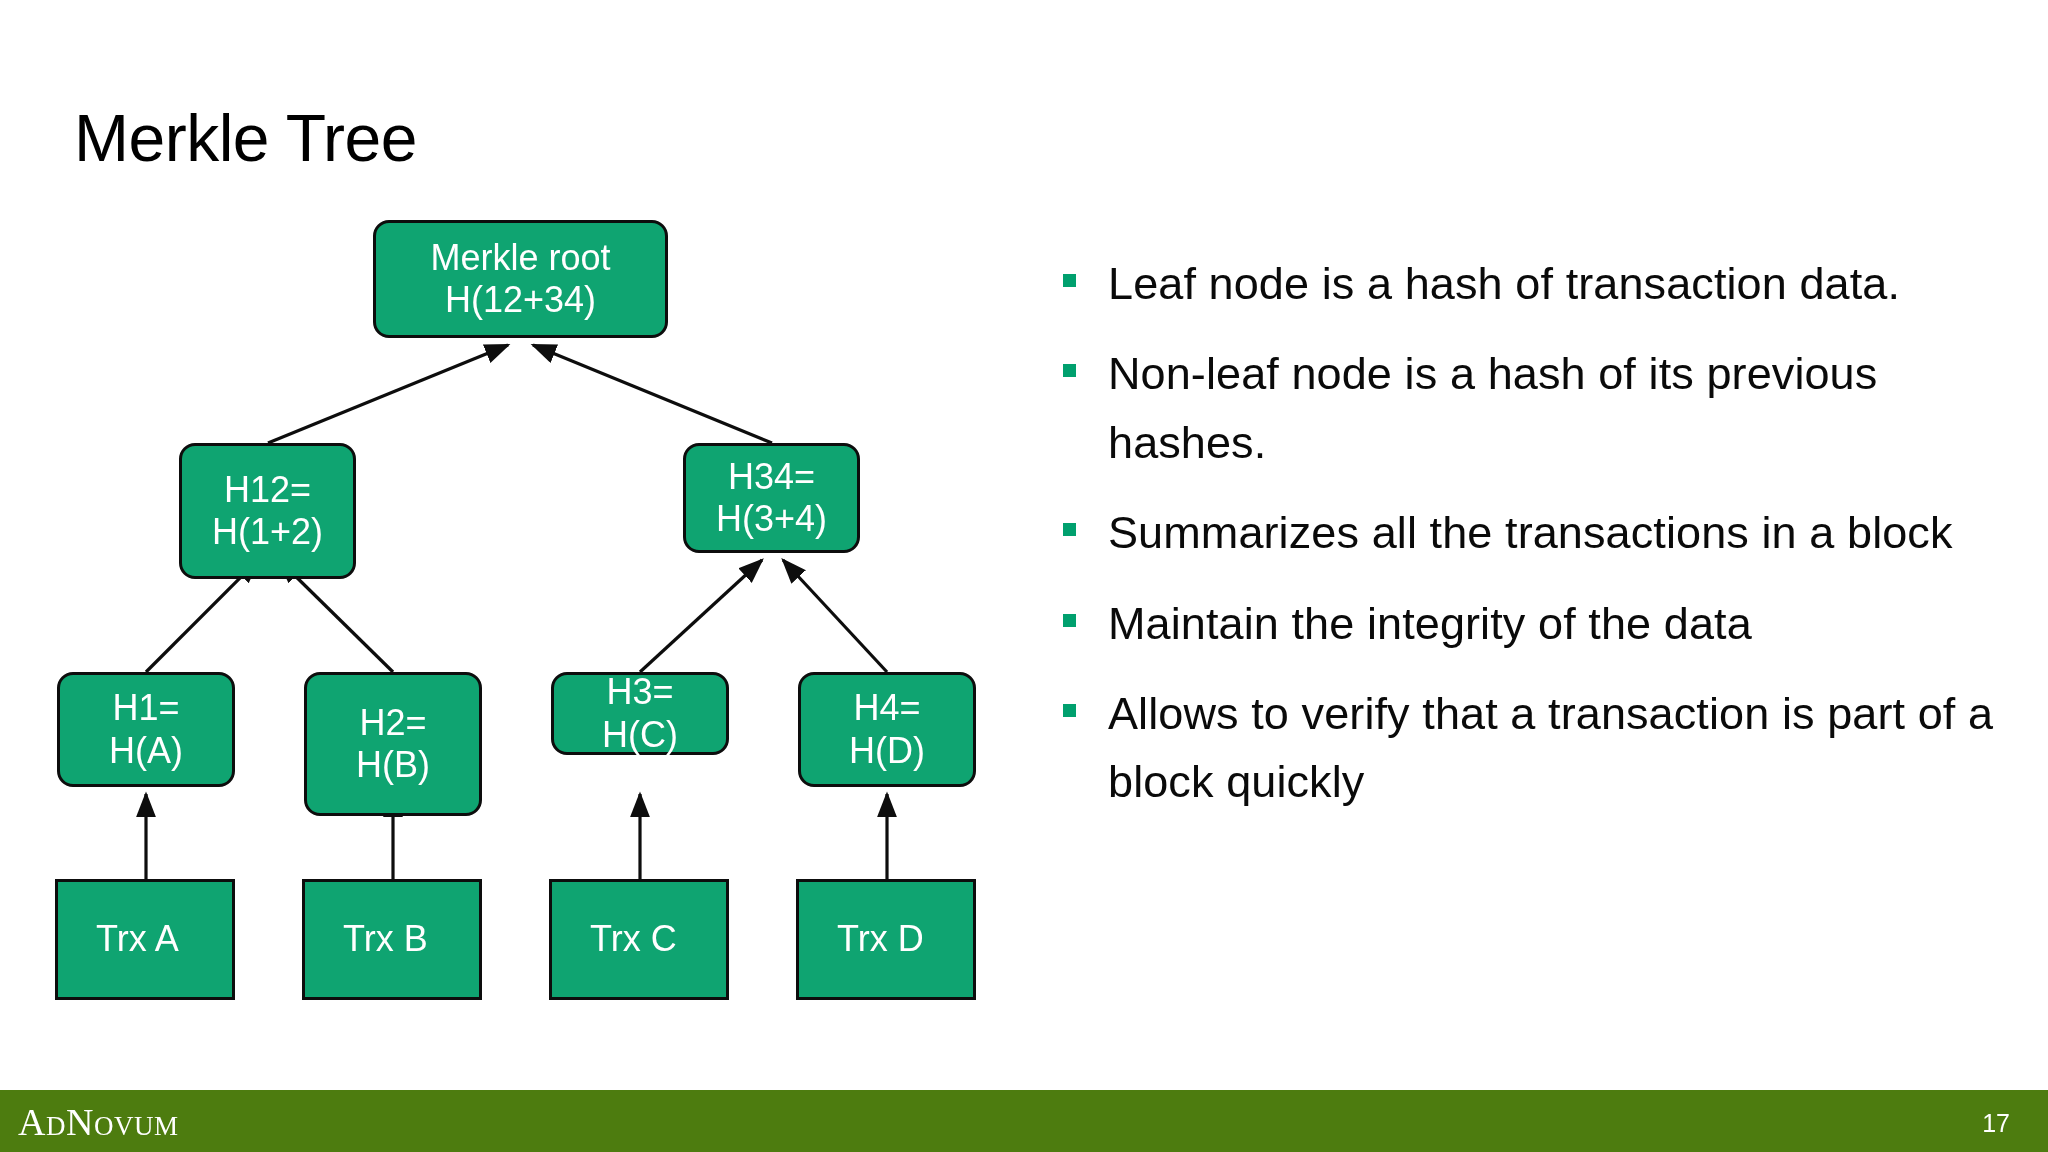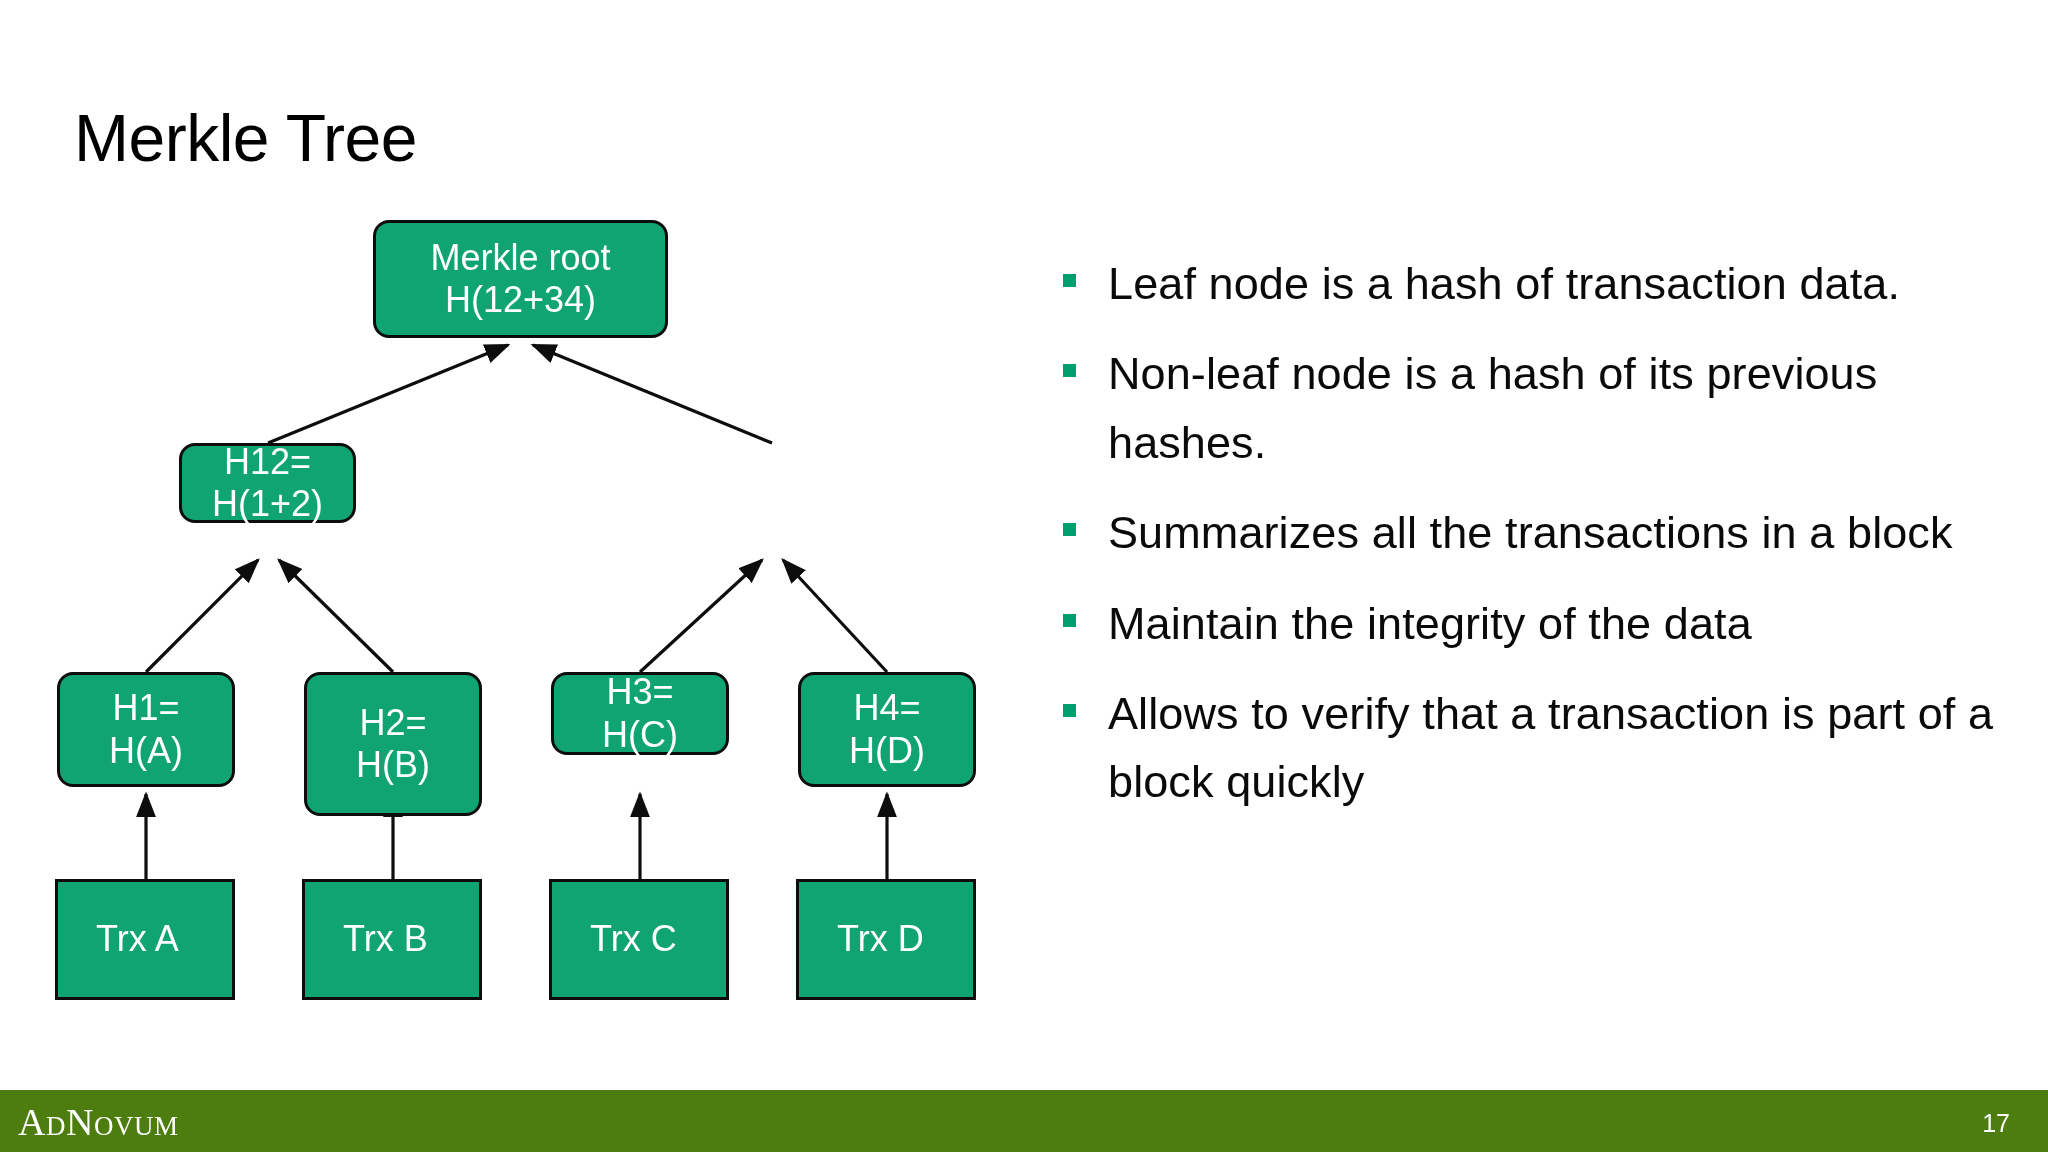--- a/index.html
+++ b/index.html
@@ -42,21 +42,21 @@
     align-items:center;
     justify-content:center;
     box-sizing:border-box;
     line-height:1.18;
     z-index:2;
   }
   .node.round{border-radius:16px;}
   .node .ln{display:block;white-space:nowrap;}
 
   .node-root{left:373px;top:220px;width:295px;height:118px;font-size:36px;}
-  .node-h12 {left:179px;top:443px;width:177px;height:80px;font-size:36px;}
+  .node-h12 {left:179px;top:443px;width:177px;height:136px;font-size:36px;}
   .node-h34 {left:683px;top:443px;width:177px;height:110px;font-size:36px;}
   .node-h1  {left:57px; top:672px;width:178px;height:115px;font-size:36px;}
   .node-h2  {left:304px;top:672px;width:178px;height:144px;font-size:36px;}
   .node-h3  {left:551px;top:672px;width:178px;height:83px;font-size:36px;}
   .node-h4  {left:798px;top:672px;width:178px;height:115px;font-size:36px;}
 
   .node-trx{
     border-radius:0;
     align-items:flex-start;
     justify-content:center;
@@ -161,20 +161,24 @@
     <div class="node round node-root">
       <span class="ln">Merkle root</span>
       <span class="ln">H(12+34)</span>
     </div>
 
     <div class="node round node-h12">
       <span class="ln">H12=</span>
       <span class="ln">H(1+2)</span>
     </div>
 
+    <div class="node round node-h34">
+      <span class="ln">H34=</span>
+      <span class="ln">H(3+4)</span>
+    </div>
 
     <div class="node round node-h1">
       <span class="ln">H1=</span>
       <span class="ln">H(A)</span>
     </div>
 
     <div class="node round node-h2">
       <span class="ln">H2=</span>
       <span class="ln">H(B)</span>
     </div>

